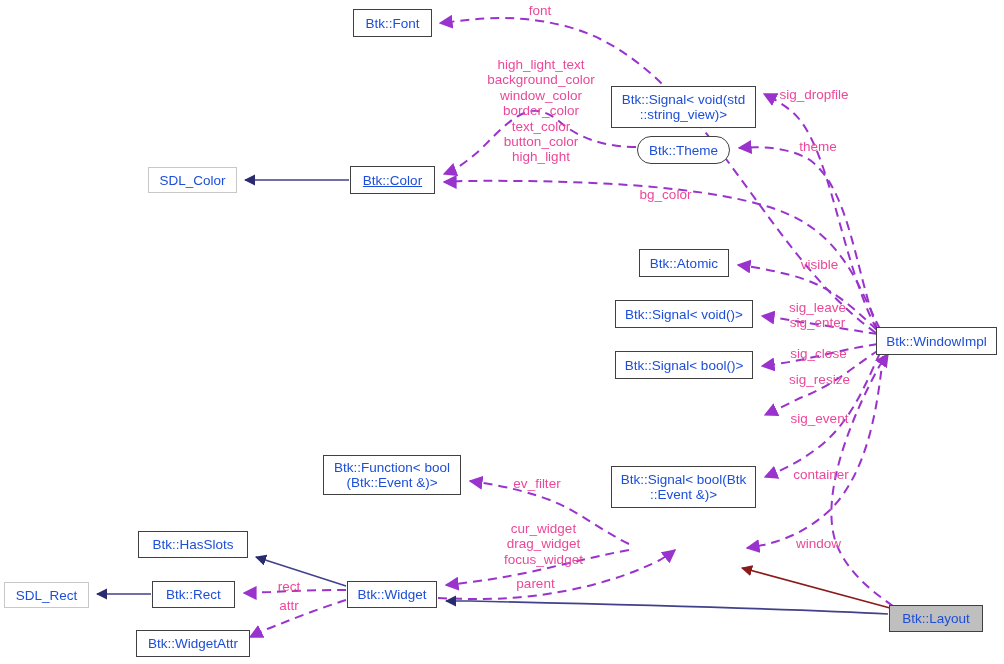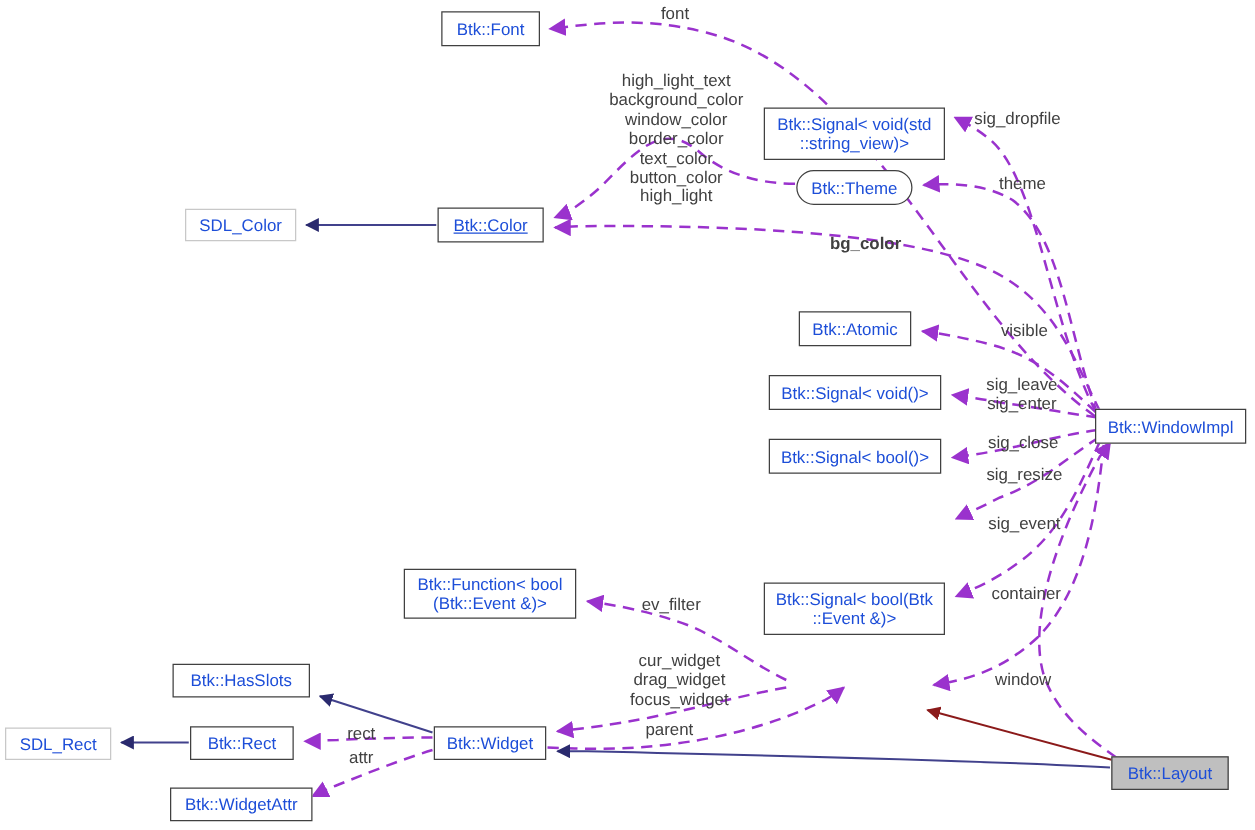--- a/index.html
+++ b/index.html
@@ -44,21 +44,21 @@
     border-color: #c8c8c8;
   }
   .node.focus {
     background: #bfbfbf;
     border-color: #404040;
   }
   .edge-label {
     position: absolute;
     font-size: 13.5px;
     line-height: 15px;
-    color: #404040;
+    color: #ec4899;
     background: transparent;
     white-space: pre;
     text-align: center;
     z-index: 2;
   }
   .edge-label.multi {
     line-height: 15.4px;
   }
 </style>
 </head>
@@ -179,21 +179,21 @@
 window_color
 border_color
 text_color
 button_color
 high_light</div>
 
   <div class="edge-label" style="left:775px; top:87px; width:78px;">sig_dropfile</div>
 
   <div class="edge-label" style="left:797px; top:139px; width:42px;">theme</div>
 
-  <div class="edge-label" style="left:663px; top:187px; width:59px;font-weight:bold;">bg_color</div>
+  <div class="edge-label" style="left:636px; top:187px; width:59px;">bg_color</div>
 
   <div class="edge-label" style="left:797px; top:257px; width:45px;">visible</div>
 
   <div class="edge-label multi" style="left:786px; top:300px; width:63px;">sig_leave
 sig_enter</div>
 
   <div class="edge-label" style="left:789px; top:346px; width:59px;">sig_close</div>
 
   <div class="edge-label" style="left:787px; top:372px; width:65px;">sig_resize</div>
 

